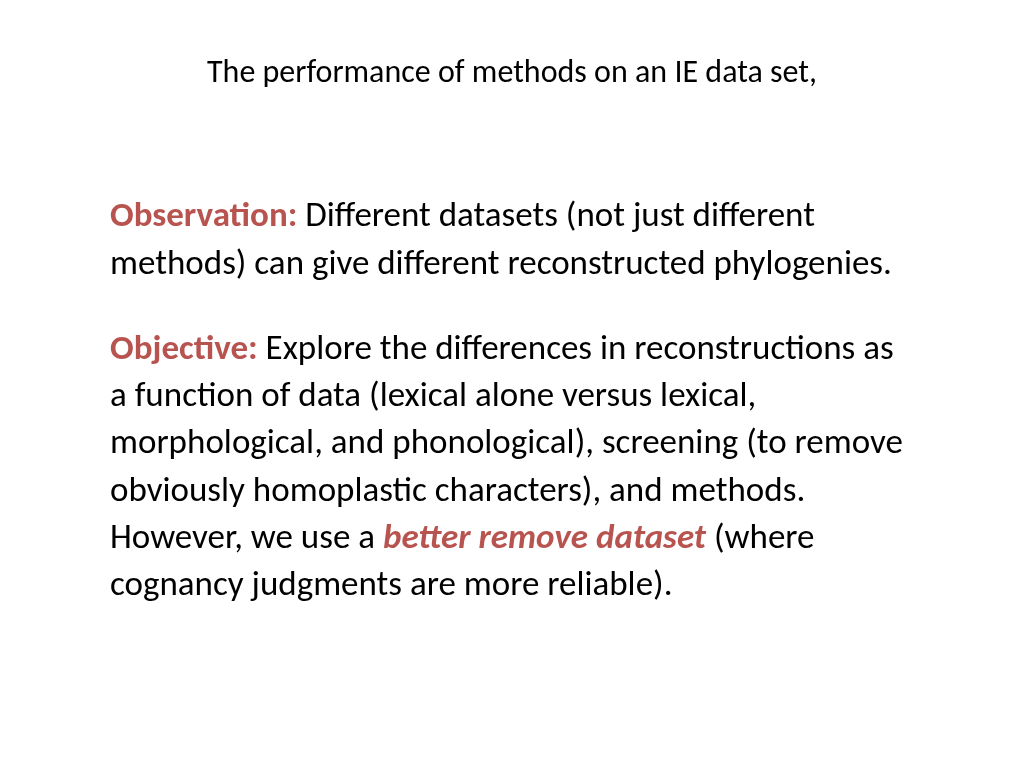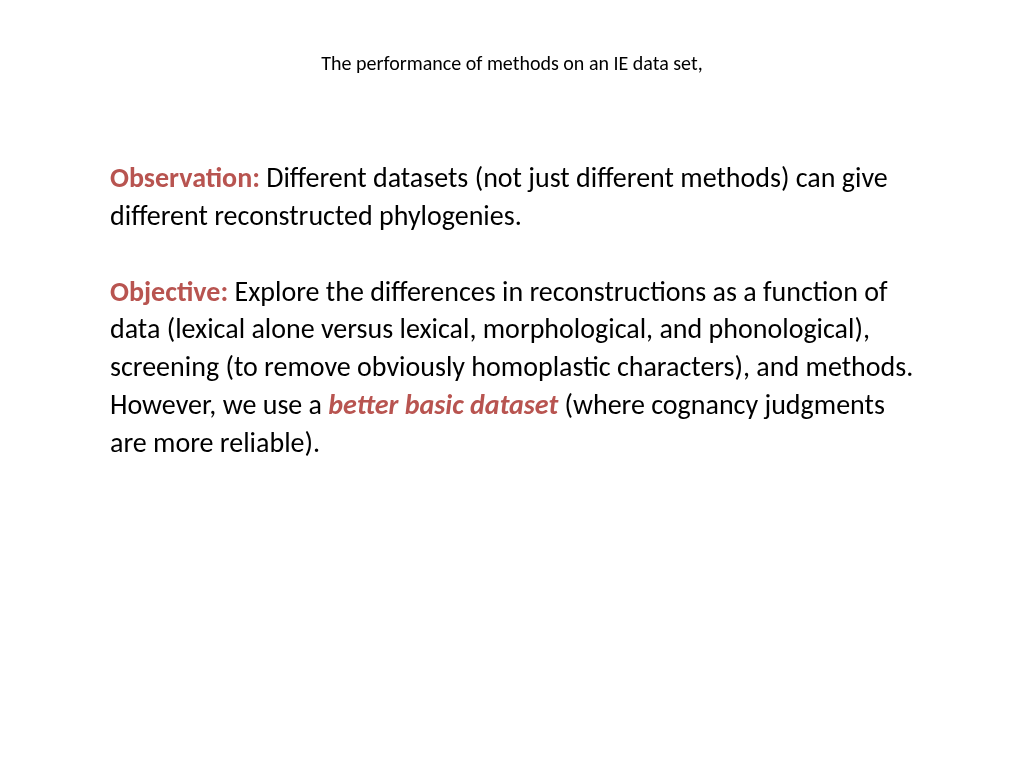--- a/index.html
+++ b/index.html
@@ -15,28 +15,28 @@
       overflow: hidden;
     }
     .slide {
       width: 100%;
       height: 100%;
       padding: 50px 90px 50px 90px;
     }
     .title-block {
       text-align: center;
       color: #000000;
-      font-size: 20px;
+      font-size: 32px;
       line-height: 1.35;
       margin-bottom: 55px;
       padding: 0 10px;
     }
     .body-block {
       color: #000000;
-      font-size: 28px;
+      font-size: 35px;
       line-height: 1.35;
       padding: 0 20px;
     }
     .para {
       margin-bottom: 38px;
     }
     .label {
       color: #b85450;
       font-weight: bold;
     }
@@ -54,16 +54,16 @@
     <span>The performance of methods on an IE data set,</span><br>
     <br>
   </div>
 
   <div class="body-block">
     <div class="para">
       <span class="label">Observation:</span><span> Different datasets (not just different methods) can give different reconstructed phylogenies.</span>
     </div>
 
     <div class="para">
-      <span class="label">Objective:</span><span> Explore the differences in reconstructions as a function of data (lexical alone versus lexical, morphological, and phonological), screening (to remove obviously homoplastic characters), and methods. However, we use a </span><span class="emph">better basic dataset</span><span> (where cognancy judgments are more reliable).</span>
+      <span class="label">Objective:</span><span> Explore the differences in reconstructions as a function of data (lexical alone versus lexical, morphological, and phonological), screening (to remove obviously homoplastic characters), and methods. However, we use a </span><span class="emph">better remove dataset</span><span> (where cognancy judgments are more reliable).</span>
     </div>
   </div>
 </div>
 
 </body></html>

